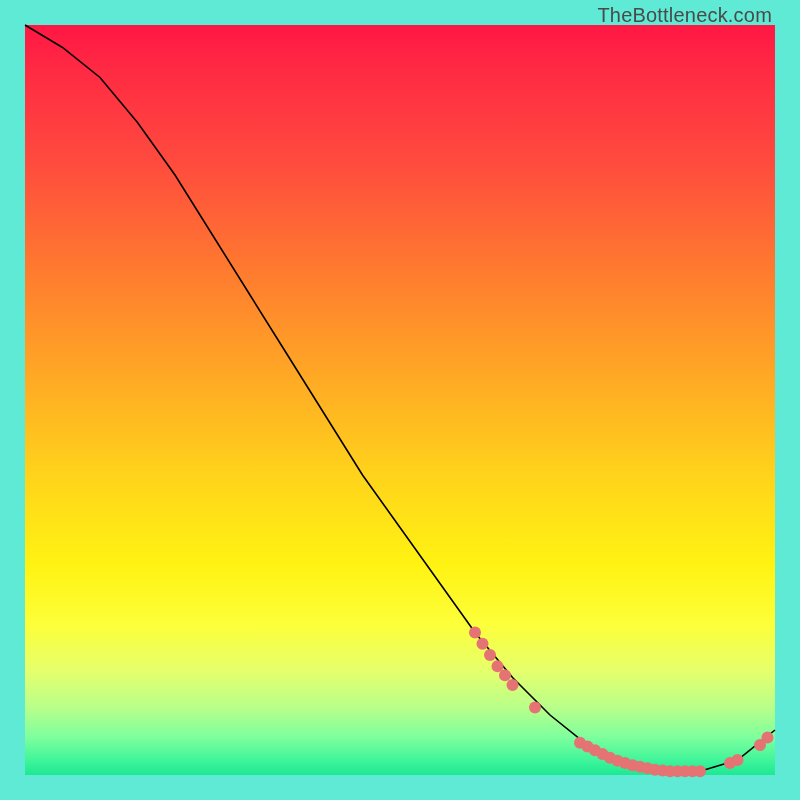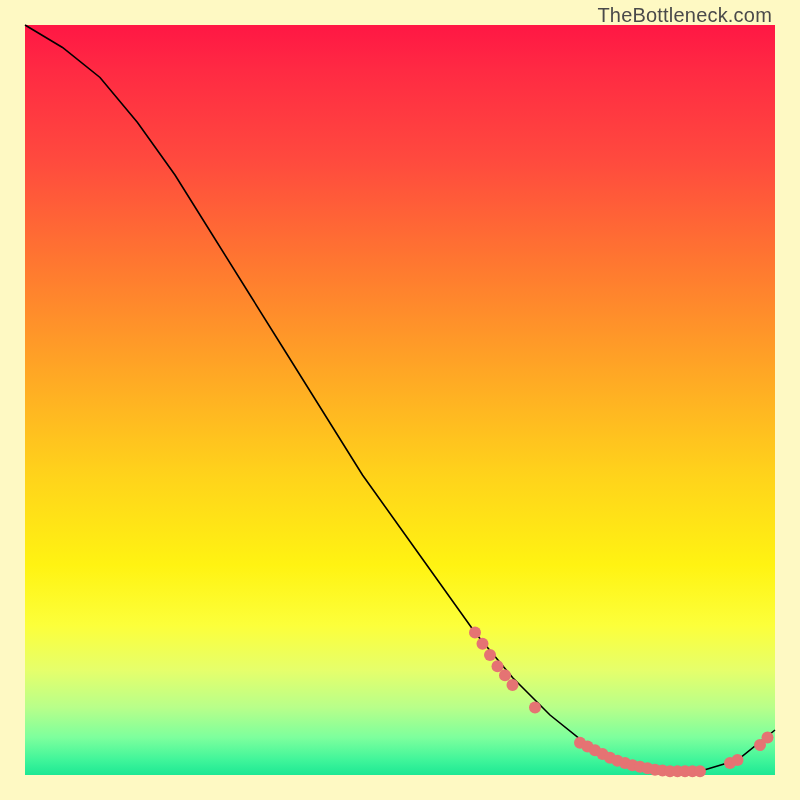--- a/index.html
+++ b/index.html
@@ -8,21 +8,21 @@
     width: 800px;
     height: 800px;
     background: #000;
     font-family: Arial, Helvetica, sans-serif;
     overflow: hidden;
   }
   .stage {
     position: relative;
     width: 800px;
     height: 800px;
-    background: #fef9c3;
+    background: #5eead4;
   }
   .plot {
     position: absolute;
     left: 25px;
     top: 25px;
     width: 750px;
     height: 750px;
     
     background: linear-gradient(
       to bottom,

